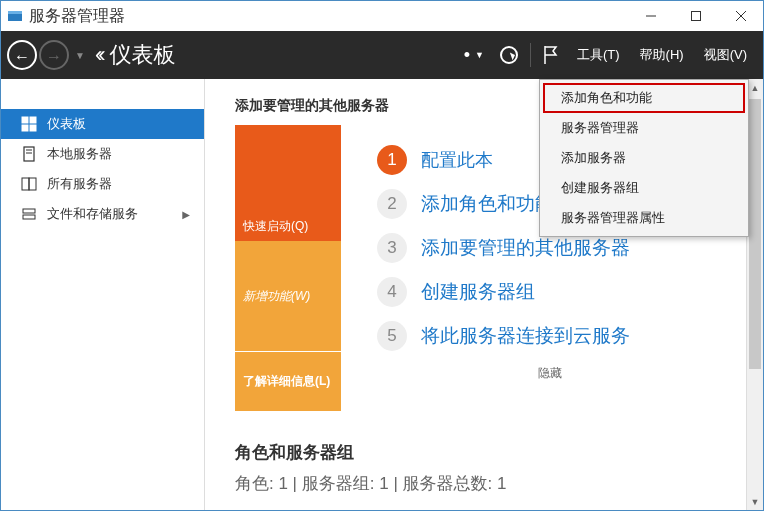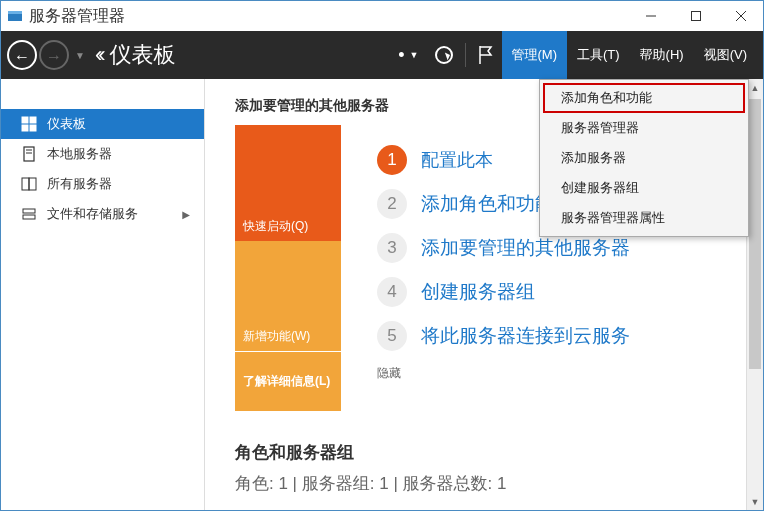--- a/index.html
+++ b/index.html
@@ -39,30 +39,30 @@
 .sb-item .expander{ margin-left:auto; margin-right:14px; color:#666; font-size:10px;}
 .sb-item.selected .sb-icon svg *{ stroke:#fff; fill:#fff;}
 .sb-icon{ width:16px; height:16px; display:flex; align-items:center; justify-content:center;}
 
 .main{ flex:1; overflow:hidden; position:relative;}
 .welcome-title{ font-size:14px; color:#333; padding:18px 0 10px 30px; font-weight:600;}
 .panel{ margin-left:30px; display:flex; }
 .tiles{ width:106px; display:flex; flex-direction:column;}
 .tile{ color:#fff; font-size:12px; padding:6px 8px; display:flex; align-items:flex-end; min-height:60px;}
 .tile.t1{ background:#e85a1a; height:116px; align-items:flex-end;}
-.tile.t2{ background:#f2a53a; height:110px; align-items:flex-end;}
+.tile.t2{ background:#f2a53a; height:110px; align-items:center;font-style:italic;}
 .tile.t3{ background:#f2a53a; border-top:1px solid #fff; height:44px; align-items:center;font-weight:bold;}
 .steps{ flex:1; padding-left:36px; padding-top:6px;}
 .step{ display:flex; align-items:center; margin:14px 0; gap:14px;}
 .step .num{ width:30px; height:30px; border-radius:50%; display:flex; align-items:center; justify-content:center; font-size:17px;}
 .step.primary .num{ background:#e85a1a; color:#fff;}
 .step:not(.primary) .num{ background:#eee; color:#888;}
 .step .label{ font-size:19px; color:#1f79c9;}
 .step.primary .label{ font-size:18px; color:#1f79c9;}
-.hide-link{ text-align:left; padding-right:40px; font-size:12px; color:#666; margin-top:4px;}
+.hide-link{ text-align:center; padding-right:40px; font-size:12px; color:#666; margin-top:4px;}
 
 .groups-section{ margin:30px 0 0 30px; }
 .groups-title{ font-size:17px; color:#333; font-weight:600; margin-bottom:8px;}
 .groups-sub{ font-size:17px; color:#666;}
 
 .dropdown{ position:absolute; top:78px; right:14px; width:210px; background:#f4f4f4; border:1px solid #aaa; box-shadow:2px 2px 6px rgba(0,0,0,0.25); z-index:10; padding:3px;}
 .dd-item{ font-size:13px; color:#222; padding:6px 18px; cursor:pointer; background:#f4f4f4;}
 .dd-item.highlight{ border:2px solid #c00; padding:4px 16px;}
 
 .scrollbar-v{ position:absolute; right:0; top:78px; bottom:0; width:17px; background:#f0f0f0; border-left:1px solid #ddd;}
@@ -120,21 +120,20 @@
     <span class="tb-ic" style="font-size:18px;">•&nbsp;<span style="font-size:9px;">▼</span></span>
     <span class="tb-ic">
         <span class="tb-refresh"></span>
       </span>
     <span class="tb-sep"></span>
     <span class="tb-ic">
       <svg class="tb-flag" viewBox="0 0 16 18">
           <path d="M2 0 v18 M2 1 h11 l-3 4 l3 4 h-11" fill="none" stroke="#fff" stroke-width="1.5"></path>
         </svg>
     </span>
-    <div class="tb-menu-item active">管理(M)</div>
     <div class="tb-menu-item">工具(T)</div>
     <div class="tb-menu-item">帮助(H)</div>
     <div class="tb-menu-item">视图(V)</div>
   </div>
 </div>
 
 <div class="content">
   <div class="sidebar">
     <div class="sb-item selected">
       <span class="sb-icon">

